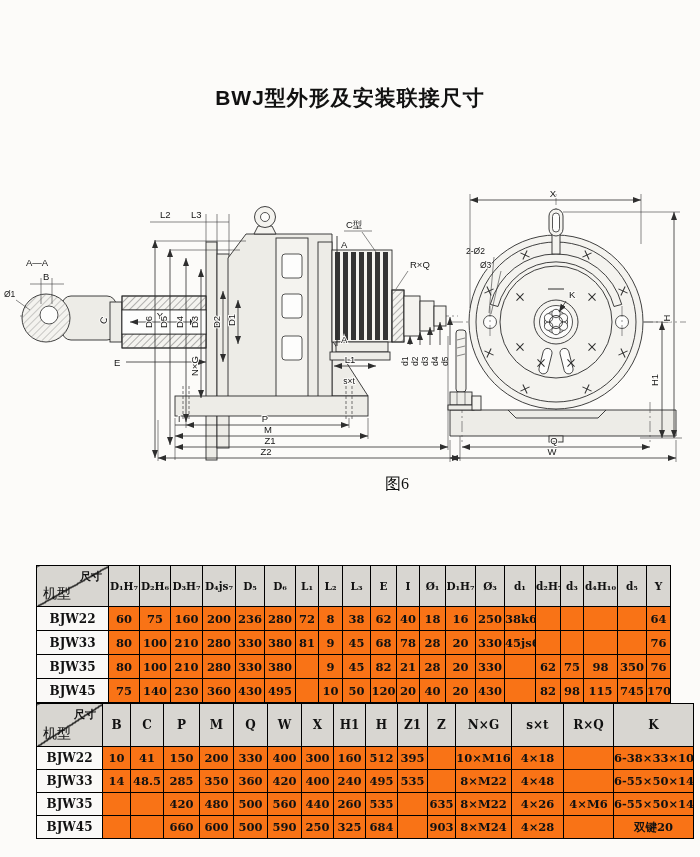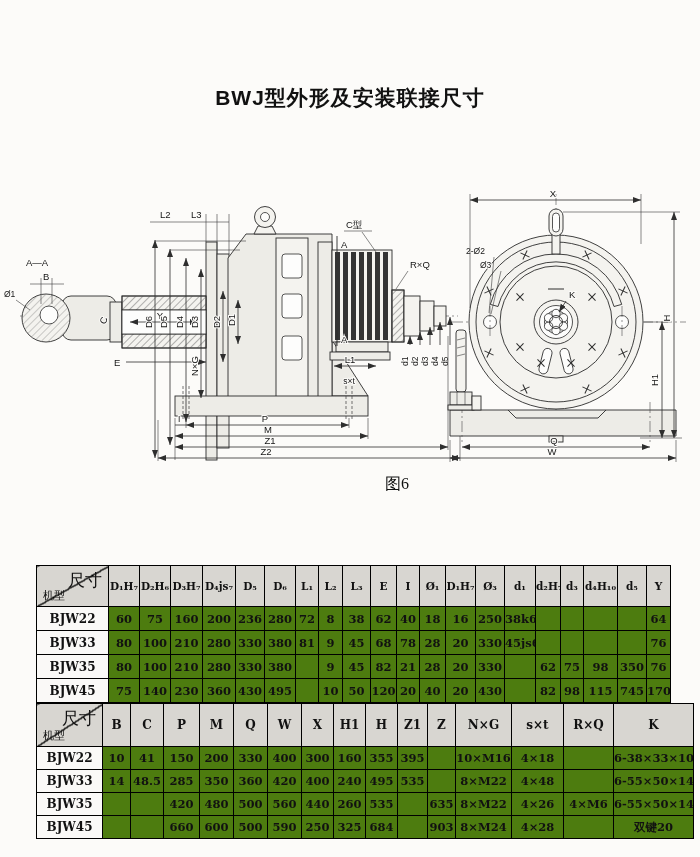--- a/index.html
+++ b/index.html
@@ -24,33 +24,33 @@
   table.dims {
     border-collapse:collapse; table-layout:fixed; width:630px;
     font-family:"DejaVu Serif", "Liberation Serif", serif;
   }
   table.dims th, table.dims td {
     border:1px solid #000; text-align:center; vertical-align:middle;
     padding:0; overflow:hidden; white-space:nowrap;
   }
   table.dims thead th { background:#d8d6d1; height:40px; font-weight:bold; font-size:10.5px; }
   #t2 thead th { height:42px; font-size:12px; }
-  table.dims tbody tr { height:24px; background:#4d7c0f; }
+  table.dims tbody tr { height:24px; background:#f97316; }
   #t2 tbody tr { height:23px; }
   table.dims tbody th.model { font-weight:bold; font-size:12px; background:#faf9f7; }
   table.dims tbody td { font-weight:bold; font-size:11.5px; }
   th.corner {
     position:relative;
     background:
       linear-gradient(to bottom right,
         #d8d6d1 calc(50% - 0.7px), #000 calc(50% - 0.7px),
         #000 calc(50% + 0.7px), #d8d6d1 calc(50% + 0.7px)) !important;
   }
-  th.corner .ct { position:absolute; top:3px; right:6px; font-size:17px; font-weight:normal; }
-  th.corner .cb { position:absolute; bottom:3px; left:6px; font-size:11px; font-weight:normal; }
+  th.corner .ct { position:absolute; top:3px; right:6px; font-size:11px; font-weight:bold; }
+  th.corner .cb { position:absolute; bottom:3px; left:6px; font-size:14px; font-weight:normal; }
 
   .lbl {
     font:9.5px "Liberation Sans", sans-serif; fill:#161616;
     paint-order:stroke; stroke:#fcfbf9; stroke-width:2px;
   }
   .lbs { font-size:8.5px; }
   .ln  { stroke:#2b2b2b; stroke-width:0.9; fill:none; }
   .thin{ stroke:#3a3a3a; stroke-width:0.6; fill:none; }
   .cl  { stroke:#4a4a4a; stroke-width:0.6; fill:none; stroke-dasharray:11 3 2 3; }
   .dsh { stroke:#3a3a3a; stroke-width:0.7; fill:none; stroke-dasharray:3 2; }
@@ -504,21 +504,21 @@
         <tr>
           <th class="model">BJW22</th>
           <td>10</td>
           <td>41</td>
           <td>150</td>
           <td>200</td>
           <td>330</td>
           <td>400</td>
           <td>300</td>
           <td>160</td>
-          <td>355</td>
+          <td>512</td>
           <td>395</td>
           <td></td>
           <td>10×M16</td>
           <td>4×18</td>
           <td></td>
           <td>6-38×33×10</td>
         </tr>
         <tr>
           <th class="model">BJW33</th>
           <td>14</td>

